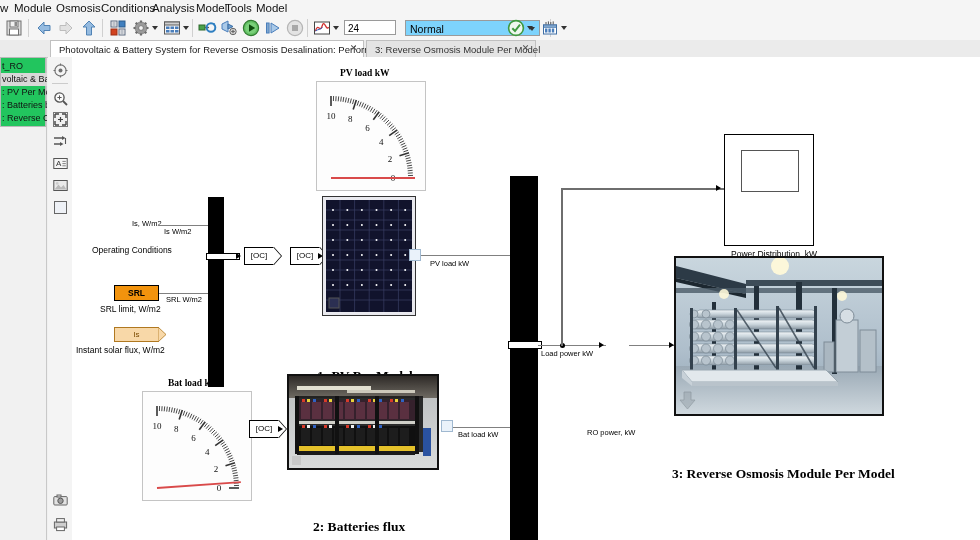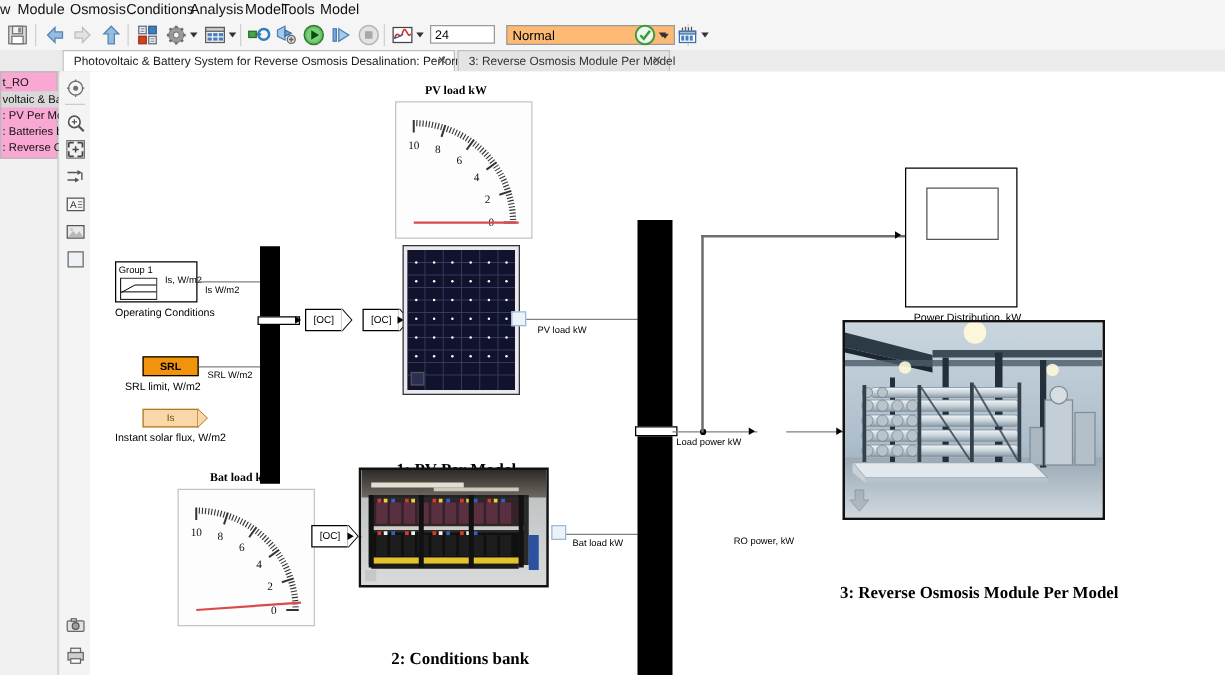--- a/index.html
+++ b/index.html
@@ -15,36 +15,36 @@
   .menubar{position:absolute;left:0;top:0;width:980px;height:16px;background:#f5f5f5;}
   .menubar .mi{position:absolute;top:0;height:16px;line-height:16px;font-size:11.5px;color:#111;white-space:nowrap;}
 
   
   .toolbar{position:absolute;left:0;top:16px;width:980px;height:24px;background:#f5f5f5;border-bottom:1px solid #d6d6d6;}
   .tb{position:absolute;top:2px;width:20px;height:20px;}
   .sep{position:absolute;top:3px;width:1px;height:18px;background:#d0d0d0;}
   .caret{position:absolute;top:10px;width:0;height:0;border-left:3.5px solid transparent;border-right:3.5px solid transparent;border-top:4px solid #333;}
   .tbfield{position:absolute;top:4px;height:15px;background:#fff;border:1px solid #9a9a9a;font-size:10px;color:#000;
            line-height:15px;padding:0 3px;box-sizing:border-box;}
-  .tbselect{position:absolute;top:4px;height:16px;background:#fdba74;border:1px solid #9a9a9a;font-size:10.5px;color:#000;
+  .tbselect{position:absolute;top:4px;height:16px;background:#7dd3fc;border:1px solid #9a9a9a;font-size:10.5px;color:#000;
             line-height:16px;padding:0 4px;box-sizing:border-box;}
   .tbselect .arw{position:absolute;right:4px;top:6px;width:0;height:0;border-left:3.5px solid transparent;border-right:3.5px solid transparent;border-top:4px solid #333;}
 
   
   .tabstrip{position:absolute;left:0;top:40px;width:980px;height:17px;background:#ebebeb;border-bottom:1px solid #c8c8c8;}
   .tab{position:absolute;top:0;height:17px;line-height:17px;font-size:9.5px;color:#1a1a1a;
        background:#ffffff;border:1px solid #c0c0c0;border-bottom:none;box-sizing:border-box;padding:0 18px 0 8px;white-space:nowrap;}
   .tab.inactive{background:#e4e4e4;color:#333;}
   .tabx{position:absolute;right:5px;top:3px;width:9px;height:9px;font-size:9px;line-height:9px;color:#555;text-align:center;}
   .tabpin{position:absolute;left:84px;top:4px;width:9px;height:9px;background:#c9c9c9;border:1px solid #9a9a9a;}
   .tabpin-c{position:absolute;left:76px;top:6px;width:0;height:0;border-left:3.5px solid transparent;border-right:3.5px solid transparent;border-top:4px solid #444;}
 
   
   .browser{position:absolute;left:0;top:57px;width:46px;height:483px;background:#f1f1f1;border-right:1px solid #c8c8c8;}
-  .btree{position:absolute;left:0;top:0;width:46px;height:70px;background:#f9a8d4;border:1px solid #b9b9b9;box-sizing:border-box;}
+  .btree{position:absolute;left:0;top:0;width:46px;height:70px;background:#22c55e;border:1px solid #b9b9b9;box-sizing:border-box;}
   .btrow{position:absolute;left:0;width:46px;height:13px;line-height:13px;font-size:9px;color:#111;white-space:nowrap;overflow:hidden;padding-left:1px;box-sizing:border-box;}
   .btrow.sel{background:#d8d8d8;}
 
   
   .palette{position:absolute;left:48px;top:57px;width:24px;height:483px;background:#f4f4f4;border-right:1px solid #cfcfcf;}
   .pbtn{position:absolute;left:4px;width:17px;height:17px;}
   .pdiv{position:absolute;left:4px;width:16px;height:1px;background:#cccccc;}
 
   
   .canvas{position:absolute;left:72px;top:57px;width:908px;height:483px;background:#ffffff;overflow:hidden;}
@@ -491,28 +491,20 @@
             <text x="73.0" y="80.0" text-anchor="middle">2</text>
             <text x="64.2" y="62.8" text-anchor="middle">4</text>
             <text x="50.4" y="49.0" text-anchor="middle">6</text>
             <text x="33.2" y="40.2" text-anchor="middle">8</text>
             <text x="14.0" y="37.2" text-anchor="middle">10</text>
           </g>
         <line x1="14" y1="96" x2="97.8" y2="90.1" stroke="#d94a4a" stroke-width="1.8"></line>
       </svg>
     </div>
 
-    <div class="groupblk" style="left:20px;top:152px;width:66px;height:33px">
-      <div class="lbl lbl-sm" style="left:2px;top:1px">Group 1</div>
-      <svg width="30" height="18" viewBox="0 0 30 18" style="position:absolute;left:3px;top:12px">
-        <rect x="0.5" y="0.5" width="29" height="17" fill="#fff" stroke="#000" stroke-width="0.8"></rect>
-        <path d="M1 12 L12 6 L29 6" fill="none" stroke="#000" stroke-width="0.8"></path>
-        <path d="M1 11.5 h28" fill="none" stroke="#000" stroke-width="0.8"></path>
-      </svg>
-    </div>
     <div class="lbl lbl-sm" style="left:60px;top:162px">Is, W/m2</div>
     <div class="lbl lbl-md" style="left:20px;top:188px">Operating Conditions</div>
 
     <div class="wire" style="left:86px;top:168px;width:53px;height:1.4px"></div>
     <div class="arrow-r" style="left:136px;top:165px"></div>
     <div class="lbl lbl-sm" style="left:92px;top:170px">Is W/m2</div>
 
     <div class="srl" style="left:42px;top:228px;width:45px;height:16px">
       <span>SRL</span>
     </div>
@@ -520,21 +512,21 @@
     <div class="wire" style="left:87px;top:236px;width:52px;height:1.4px"></div>
     <div class="arrow-r" style="left:136px;top:233px"></div>
     <div class="lbl lbl-sm" style="left:94px;top:238px">SRL W/m2</div>
 
     <div class="inportblk" style="left:42px;top:270px;width:45px;height:15px">
       <span>Is</span>
     </div>
     <svg width="9" height="15" viewBox="0 0 9 15" style="position:absolute;left:86px;top:270px">
       <path d="M0 0 L8 7.5 L0 15 Z" fill="#f8d8a8" stroke="#b07820" stroke-width="0.8"></path>
     </svg>
-    <div class="lbl lbl-md" style="left:20px;top:288px">Instant solar flux, W/m2</div>
+    <div class="lbl lbl-md" style="left:4px;top:288px">Instant solar flux, W/m2</div>
 
     <div class="bus" style="left:136px;top:140px;width:16px;height:190px"></div>
     <div class="busstub" style="left:134px;top:196px;width:34px;height:7px"></div>
     <div class="arrow-r" style="left:164px;top:196px"></div>
 
     <div class="tag" style="left:172px;top:190px;width:30px;height:18px">
       <span>[OC]</span>
     </div>
 
     <div class="tag" style="left:218px;top:190px;width:30px;height:18px">
@@ -703,21 +695,21 @@
         <g fill="#111">
           <rect x="6" y="20" width="4" height="58"></rect>
             <rect x="46" y="20" width="4" height="58"></rect>
           <rect x="86" y="20" width="4" height="58"></rect>
             <rect x="126" y="20" width="4" height="58"></rect>
         </g>
         <rect x="134" y="52" width="8" height="28" fill="#2a52a0"></rect>
         <rect x="3" y="80" width="9" height="9" fill="#bdbdbd" opacity="0.6"></rect>
       </svg>
     </div>
-    <div class="lbl lbl-title" style="left:241px;top:419px">2: Conditions bank</div>
+    <div class="lbl lbl-title" style="left:241px;top:419px">2: Batteries flux</div>
 
     <div class="sigsq" style="left:369px;top:363px;width:12px;height:12px"></div>
     <div class="wire" style="left:381px;top:370px;width:68px;height:1.4px"></div>
     <div class="lbl lbl-sm" style="left:386px;top:373px">Bat load kW</div>
     <div class="arrow-r" style="left:440px;top:367px"></div>
 
     <div class="bus" style="left:438px;top:119px;width:28px;height:364px"></div>
     <div class="busstub" style="left:436px;top:284px;width:34px;height:8px"></div>
 
     <div class="wire" style="left:466px;top:288px;width:68px;height:1.4px"></div>

